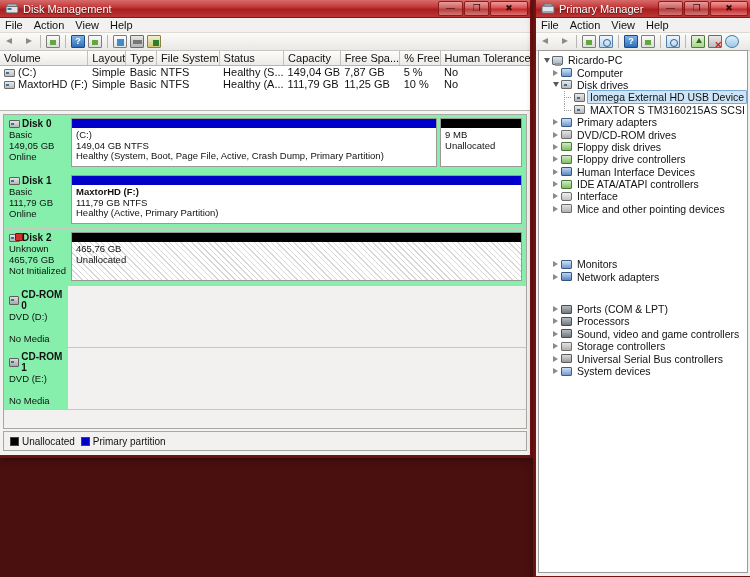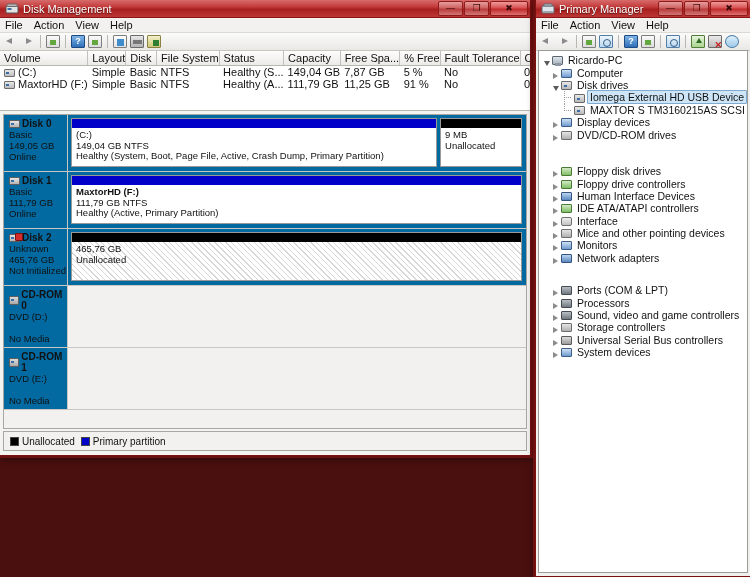--- a/index.html
+++ b/index.html
@@ -103,21 +103,21 @@
     width: 3px; height: 2px; background: #3b6ea5;
   }
   .tbl-wrap { height: 60px; background: #fff; border-bottom: 1px solid #b8b6b1; overflow: hidden; }
 
   
   .graph-area {
     position: absolute; left: 3px; right: 3px; top: 63px; bottom: 26px;
     background: #f2f1f0; border: 1px solid #a9a7a2;
     overflow: hidden;
   }
-  .disk-row { display: flex; border-bottom: 1px solid #c9c7c2; background: #0369a1; }
+  .disk-row { display: flex; border-bottom: 1px solid #c9c7c2; background: #86efac; }
   .disk-info {
     width: 64px; flex: 0 0 64px; padding: 3px 0 3px 5px;
     border-right: 1px solid #c9c7c2; font-size: 9.5px; line-height: 11px; color: #111;
   }
   .disk-info .dtitle { font-weight: bold; font-size: 10px; display: flex; align-items: center; gap: 2px; }
   .dico {
     display: inline-block; width: 11px; height: 8px;
     background: linear-gradient(180deg,#e6e6e6,#b4b4b4);
     border: 1px solid #5e5e5e; border-radius: 1px; position: relative;
   }
@@ -156,21 +156,21 @@
   .sw.black { background: #000; }
   .sw.blue { background: #0000c8; }
 
   
   #devmgr { left: 535px; top: 0; width: 215px; height: 577px; border-top:none; border-right:none; }
   #devmgr .dbody {
     position: absolute; left: 2px; right: 2px; top: 50px; bottom: 3px;
     background: #fff; border: 1px solid #9d9b97; overflow: hidden;
     padding: 3px 2px 0 3px;
   }
-  .tnode { display: flex; align-items: flex-end; height: 12.4px; font-size: 10.5px; color: #111; white-space: nowrap; }
+  .tnode { display: flex; align-items: center; height: 12.4px; font-size: 10.5px; color: #111; white-space: nowrap; }
   .tw { width: 9px; flex: 0 0 9px; display:flex; align-items:center; justify-content:center; }
   .arrow-c, .arrow-e {
     width: 0; height: 0; border-style: solid;
   }
   .arrow-c { border-width: 3.2px 0 3.2px 5px; border-color: transparent transparent transparent #8a8a8a; }
   .arrow-e { border-width: 5px 3.2px 0 3.2px; border-color: #5a5a5a transparent transparent transparent; }
   .tn-ico { width: 13px; flex: 0 0 13px; height: 11px; position: relative; margin-right: 2px; }
   .tn-label { padding: 0 2px; }
   .tnode.sel .tn-label {
     background: #cde5f7; border: 1px solid #7ea9d0; border-radius: 1px;
@@ -289,27 +289,27 @@
     </div>
 
     <div class="body">
 
       <div class="tbl-wrap">
         <table class="vol-table">
           <thead>
               <tr>
             <th style="width:82px">Volume</th>
             <th style="width:45px">Layout</th>
-            <th style="width:38px">Disk</th>
+            <th style="width:38px">Type</th>
             <th style="width:55px">File System</th>
             <th style="width:55px">Status</th>
             <th style="width:65px">Capacity</th>
             <th style="width:50px">Free Spa...</th>
             <th style="width:55px">% Free</th>
-            <th style="width:90px">Fault Tolerance</th>
+            <th style="width:90px">Human Tolerance</th>
             <th>Overhead</th>
           </tr>
             </thead>
           <tbody>
             <tr>
               <td>
                 <span class="vol-ico"></span><span>(C:)</span>
               </td>
               <td>Simple</td>
               <td>Basic</td>
@@ -324,21 +324,21 @@
             <tr>
               <td>
                 <span class="vol-ico"></span><span>MaxtorHD (F:)</span>
               </td>
               <td>Simple</td>
               <td>Basic</td>
               <td>NTFS</td>
               <td>Healthy (A...</td>
               <td>111,79 GB</td>
               <td>11,25 GB</td>
-              <td>91 %</td>
+              <td>10 %</td>
               <td>No</td>
               <td>0%</td>
             </tr>
           </tbody>
         </table>
       </div>
 
       <div class="graph-area">
 
         <div class="disk-row" style="height:57px">
@@ -562,32 +562,32 @@
             </span>
             <span class="tn-label">MAXTOR S TM3160215AS SCSI Disk Device</span>
           </div>
           <div class="tnode" style="padding-left: 9px;">
             <span class="tw">
               <span class="arrow-c"></span>
             </span>
             <span class="tn-ico">
               <span class="ic ic-mon" style="inset: 1px;"></span>
             </span>
-            <span class="tn-label">Display devices</span>
+            <span class="tn-label">Primary adapters</span>
           </div>
           <div class="tnode" style="padding-left: 9px;">
             <span class="tw">
               <span class="arrow-c"></span>
             </span>
             <span class="tn-ico">
               <span class="ic ic-gray" style="inset: 1px;"></span>
             </span>
             <span class="tn-label">DVD/CD-ROM drives</span>
           </div>
-          <div class="tnode" style="padding-left: 9px; margin-top: 24px;">
+          <div class="tnode" style="padding-left: 9px;">
             <span class="tw">
               <span class="arrow-c"></span>
             </span>
             <span class="tn-ico">
               <span class="ic ic-green" style="inset: 1px;"></span>
             </span>
             <span class="tn-label">Floppy disk drives</span>
           </div>
           <div class="tnode" style="padding-left: 9px;">
             <span class="tw">
@@ -627,21 +627,21 @@
           </div>
           <div class="tnode" style="padding-left: 9px;">
             <span class="tw">
               <span class="arrow-c"></span>
             </span>
             <span class="tn-ico">
               <span class="ic ic-gray" style="inset: 1px;"></span>
             </span>
             <span class="tn-label">Mice and other pointing devices</span>
           </div>
-          <div class="tnode" style="padding-left: 9px;">
+          <div class="tnode" style="padding-left: 9px; margin-top: 43px;">
             <span class="tw">
               <span class="arrow-c"></span>
             </span>
             <span class="tn-ico">
               <span class="ic ic-mon" style="inset: 1px;"></span>
             </span>
             <span class="tn-label">Monitors</span>
           </div>
           <div class="tnode" style="padding-left: 9px;">
             <span class="tw">

